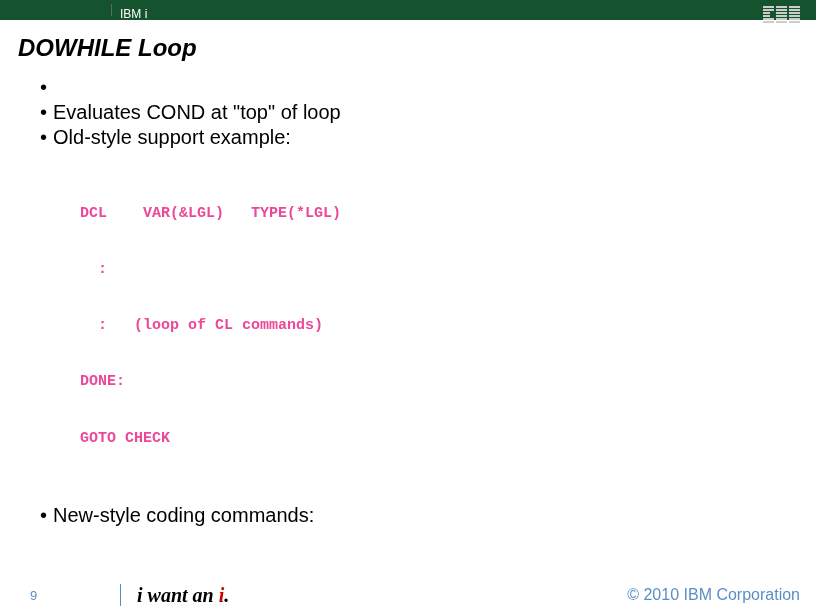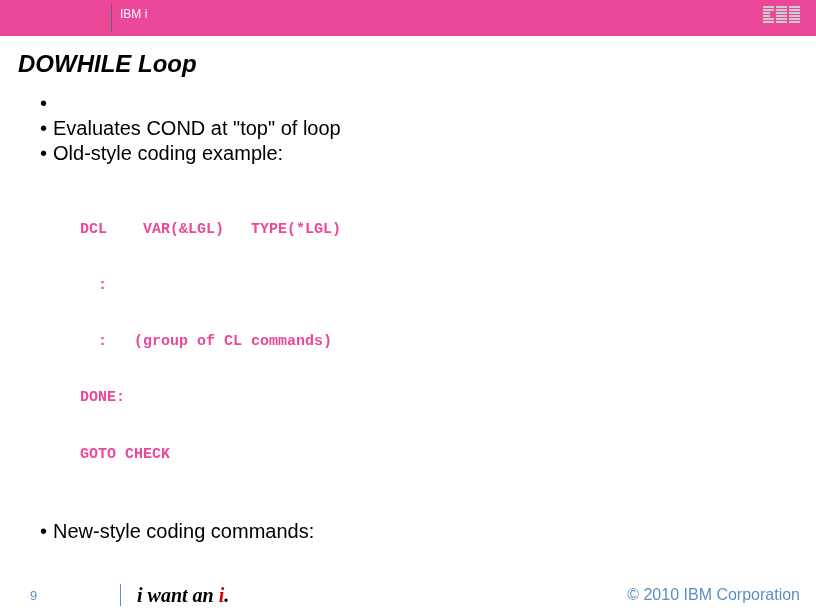--- a/index.html
+++ b/index.html
@@ -5,22 +5,22 @@
   * { margin: 0; padding: 0; box-sizing: border-box; }
   body {
     width: 816px;
     height: 612px;
     font-family: Arial, Helvetica, sans-serif;
     background: #fff;
     position: relative;
     overflow: hidden;
   }
   .header {
-    height: 36px;
-    background: #ec4899;
+    height: 20px;
+    background: #14532d;
     display: flex;
     align-items: center;
     position: relative;
   }
   .header-divider {
     position: absolute;
     left: 111px;
     top: 4px;
     bottom: 4px;
     width: 1px;
@@ -156,27 +156,27 @@
 
   <div class="bullet">
     <span class="bullet-dot">•</span>
   </div>
   <div class="bullet">
     <span class="bullet-dot">•</span>
     <span>Evaluates COND at "top" of loop</span>
   </div>
   <div class="bullet">
     <span class="bullet-dot">•</span>
-    <span>Old-style coding example:</span>
+    <span>Old-style support example:</span>
   </div>
 
   <div class="code-block">
     <span class="code-line">DCL    VAR(&amp;LGL)   TYPE(*LGL)</span>
     <span class="code-line">  :</span>
-    <span class="code-line">  :   (group of CL commands)</span>
+    <span class="code-line">  :   (loop of CL commands)</span>
     <span class="code-line">DONE:</span>
     <span class="code-line">GOTO CHECK</span>
   </div>
 
   <div class="bullet">
     <span class="bullet-dot">•</span>
     <span>New-style coding commands:</span>
   </div>
 
   <div class="code-block">

